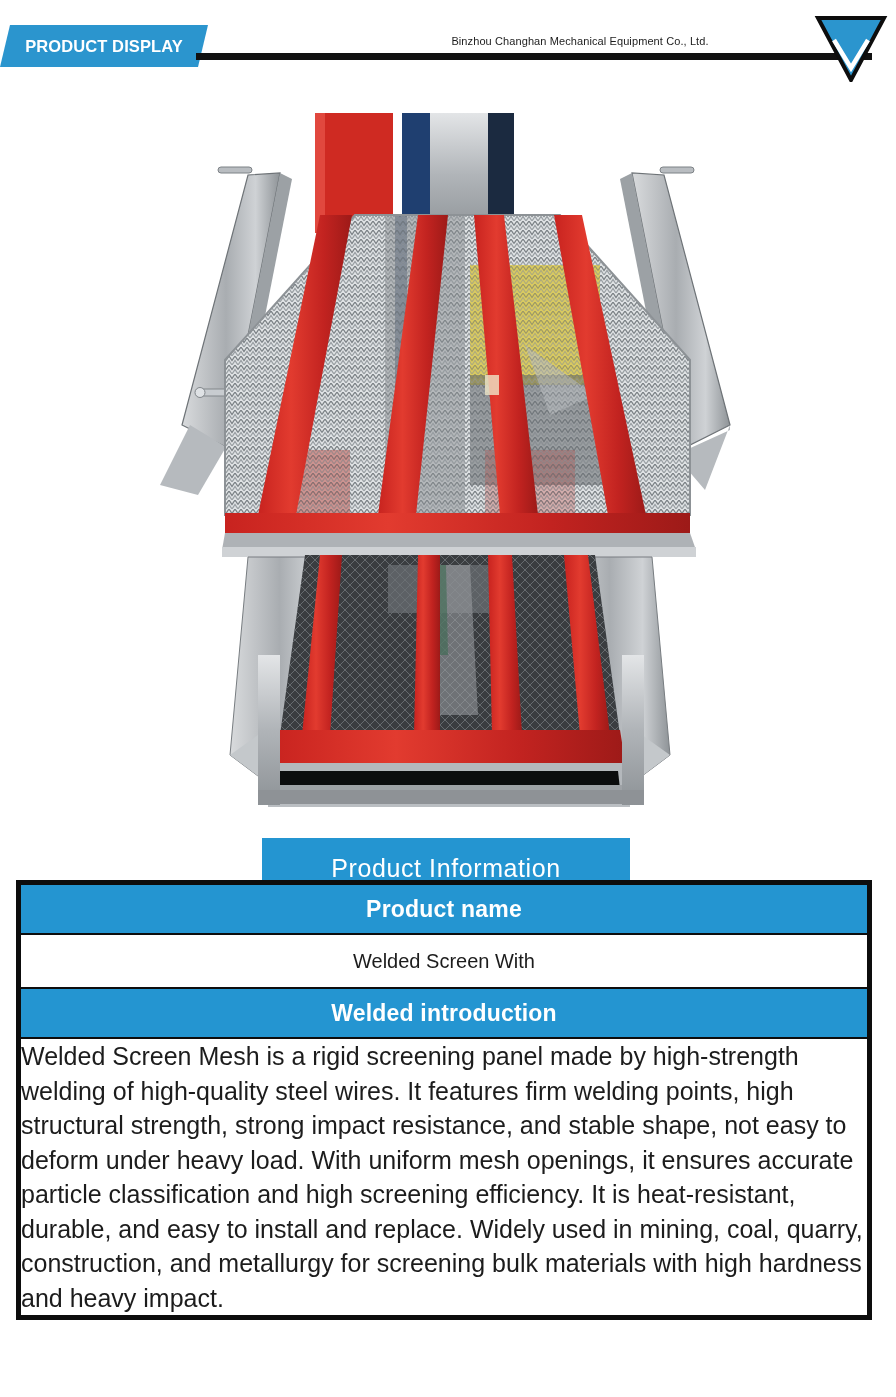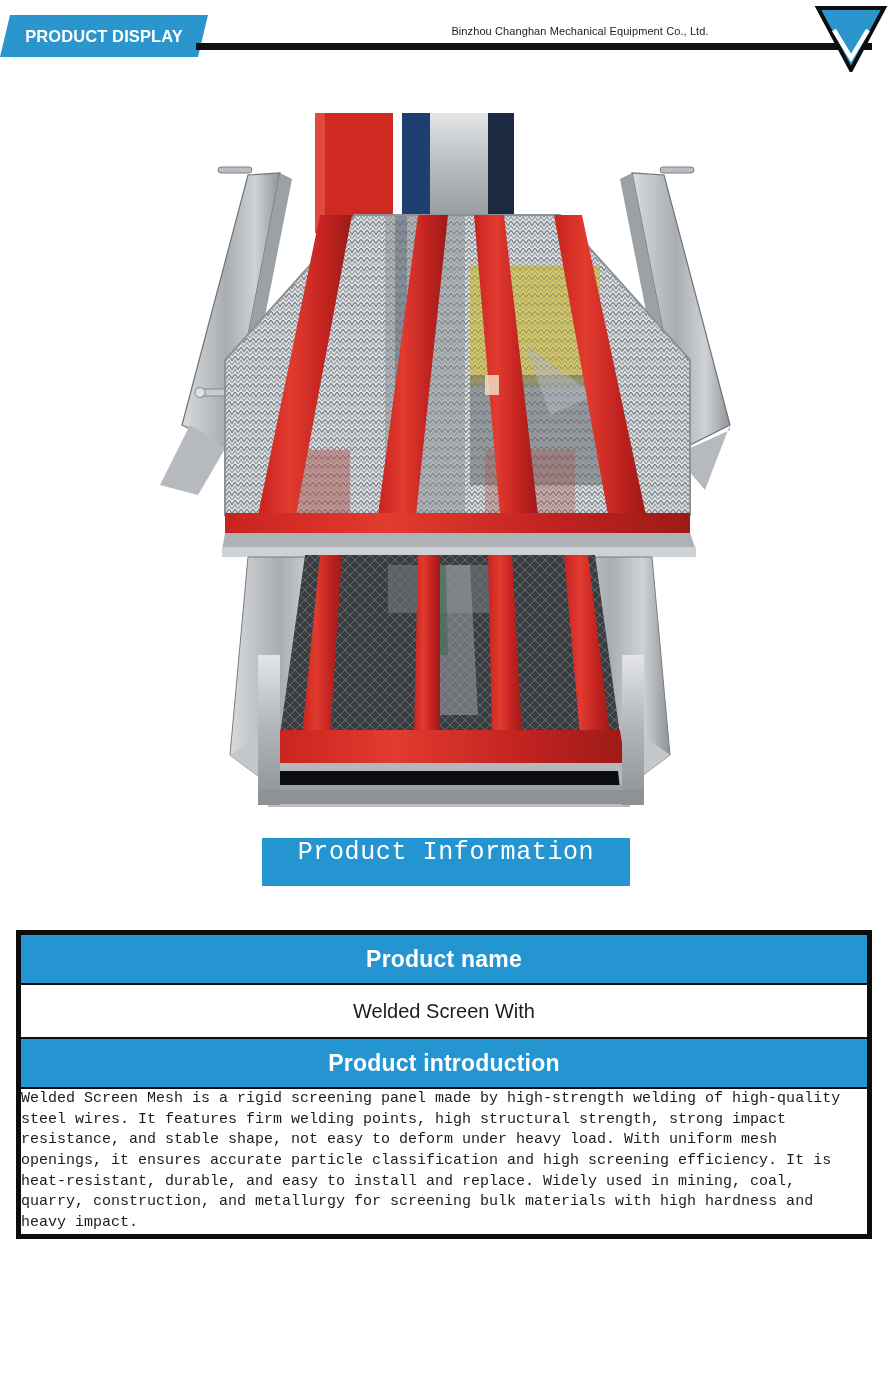--- a/index.html
+++ b/index.html
@@ -5,21 +5,21 @@
   html,body{margin:0;padding:0;}
   body{
     width:896px;height:1397px;
     background:#ffffff;
     font-family:"Liberation Sans","DejaVu Sans",sans-serif;
     overflow:hidden;
     position:relative;
   }
 
   
-  .header{position:absolute;left:0;top:6px;width:896px;height:70px;}
+  .header{position:absolute;left:0;top:16px;width:896px;height:70px;}
 
   .badge-wrap{position:absolute;left:0;top:9px;width:208px;height:42px;}
   .badge-shape{
     position:absolute;left:0;top:0;width:208px;height:42px;
     background:#2b95ce;
     clip-path:polygon(10px 0, 208px 0, 198px 42px, 0 42px);
   }
   .badge-label{
     position:absolute;left:0;top:0;width:208px;height:42px;
     display:flex;align-items:center;justify-content:center;
@@ -41,31 +41,31 @@
   .logo-tri{position:absolute;left:814px;top:0px;width:74px;height:66px;}
 
   
   .photo{
     position:absolute;left:130px;top:95px;width:640px;height:715px;
     background:#ffffff;overflow:hidden;
   }
 
   
   .info-banner{
-    position:absolute;left:262px;top:838px;width:368px;height:48px;
+    position:absolute;left:262px;top:838px;width:368px;height:60px;
     background:#2495d1;
-    display:flex;align-items:flex-start;justify-content:center;font-family:Liberation Mono, monospace;
+    display:flex;align-items:center;justify-content:center;
   }
   .info-banner span{
     color:#ffffff;font-size:25px;font-weight:400;letter-spacing:.6px;
   }
 
   
   .tbl{
-    position:absolute;left:16px;top:930px;width:856px;
+    position:absolute;left:16px;top:880px;width:856px;
     border:3px solid #0d0d0d;
     border-collapse:collapse;
     background:#ffffff;
     box-sizing:border-box;
   }
   .tbl table{width:100%;border-collapse:collapse;table-layout:fixed;}
   .tbl td{border:2px solid #0d0d0d;padding:0;}
 
   .th-cell{
     background:#2495d1;
@@ -73,21 +73,21 @@
     text-align:center;
     color:#ffffff;font-size:23px;font-weight:bold;letter-spacing:.2px;
   }
   .val-cell{
     background:#ffffff;height:52px;text-align:center;
     color:#1c1c1c;font-size:20px;
   }
   .body-cell{
     background:#ffffff;
     padding:14px 22px 16px 26px;
-    color:#1c1c1c;font-size:15px;line-height:1.38;text-align:left;font-family:Liberation Mono, monospace;
+    color:#1c1c1c;font-size:25px;line-height:1.38;text-align:left;
   }
 </style>
 </head>
 <body>
 
 <div class="header">
 
   <div class="badge-wrap">
     <div class="badge-shape"></div>
     <div class="badge-label">PRODUCT DISPLAY</div>
@@ -223,20 +223,20 @@
 <div class="tbl">
   <table>
     <tbody>
         <tr>
       <td class="th-cell">Product name</td>
     </tr>
     <tr>
       <td class="val-cell">Welded Screen With</td>
     </tr>
     <tr>
-      <td class="th-cell">Product introduction</td>
+      <td class="th-cell">Welded introduction</td>
     </tr>
     <tr>
       <td class="body-cell">Welded Screen Mesh is a rigid screening panel made by high-strength welding of high-quality steel wires. It features firm welding points, high structural strength, strong impact resistance, and stable shape, not easy to deform under heavy load. With uniform mesh openings, it ensures accurate particle classification and high screening efficiency. It is heat-resistant, durable, and easy to install and replace. Widely used in mining, coal, quarry, construction, and metallurgy for screening bulk materials with high hardness and heavy impact.</td>
     </tr>
   </tbody>
     </table>
 </div>
 
 </body></html>

